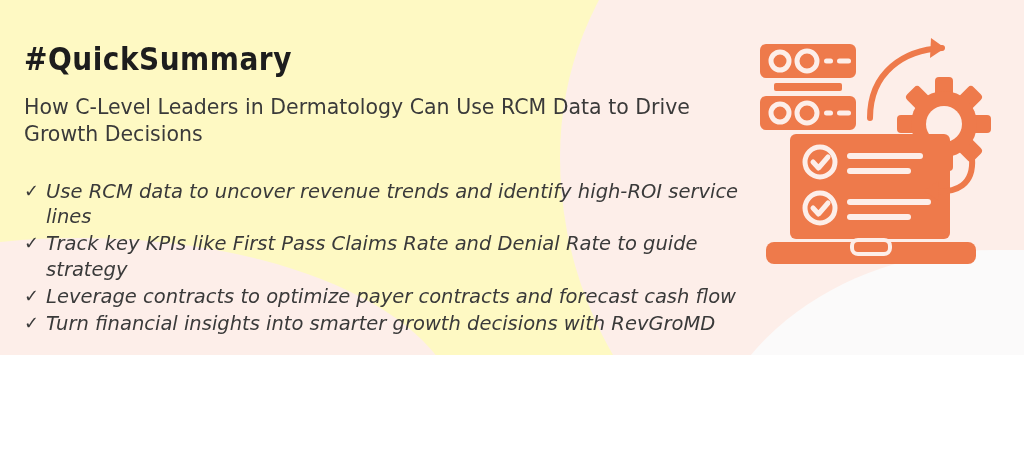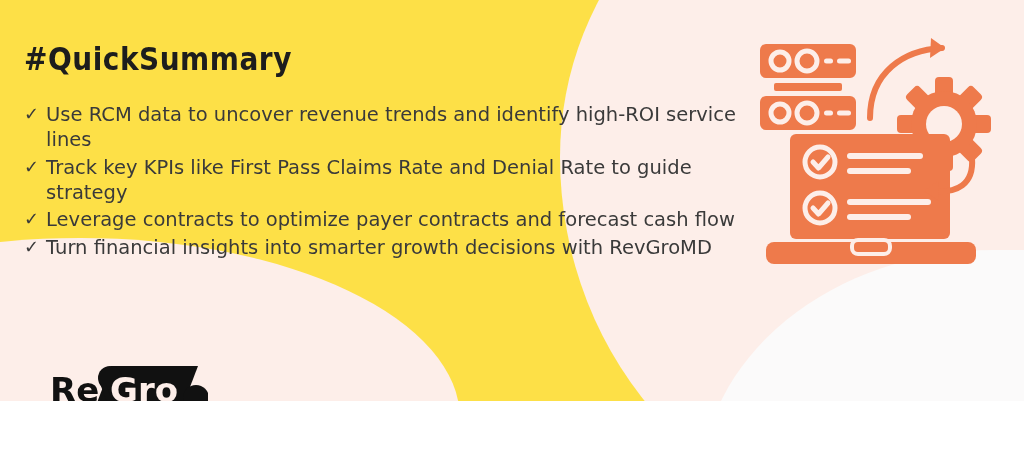--- a/index.html
+++ b/index.html
@@ -3,22 +3,22 @@
 <meta charset="utf-8">
 <style>
   html, body {
     margin: 0;
     padding: 0;
     background: #ffffff;
   }
   #canvas {
     position: relative;
     width: 1024px;
-    height: 401px;
-    background: #fde047;
+    height: 355px;
+    background: #fef9c3;
     overflow: hidden;
     font-family: "DejaVu Sans", "Liberation Sans", sans-serif;
   }
 
   
   .blob {
     position: absolute;
     background: #fdeee9;
     pointer-events: none;
   }
@@ -93,20 +93,21 @@
   }
   .bullet .tick {
     flex: 0 0 auto;
     margin-right: 7px;
     font-size: 18px;
     line-height: 1.38;
     color: #3a3a3a;
   }
   .bullet .btext {
     flex: 1 1 auto;
+    font-style: italic;
   }
 
   
   #logo {
     position: absolute;
     left: 48px;
     top: 358px;
     z-index: 6;
   }
 
@@ -124,20 +125,21 @@
 <div id="canvas">
 
   <div class="blob" id="blob-right"></div>
   <div class="blob" id="blob-left"></div>
   <div id="blob-notch"></div>
 
   <div id="content">
 
     <h1 id="hashtag-title">#QuickSummary</h1>
 
+    <p id="subtitle">How C-Level Leaders in Dermatology Can Use RCM Data to Drive Growth Decisions</p>
 
     <ul id="bullets">
 
       <li class="bullet">
         <span class="tick">✓</span>
         <span class="btext">Use RCM data to uncover revenue trends and identify high-ROI service lines</span>
       </li>
 
       <li class="bullet">
         <span class="tick">✓</span>

